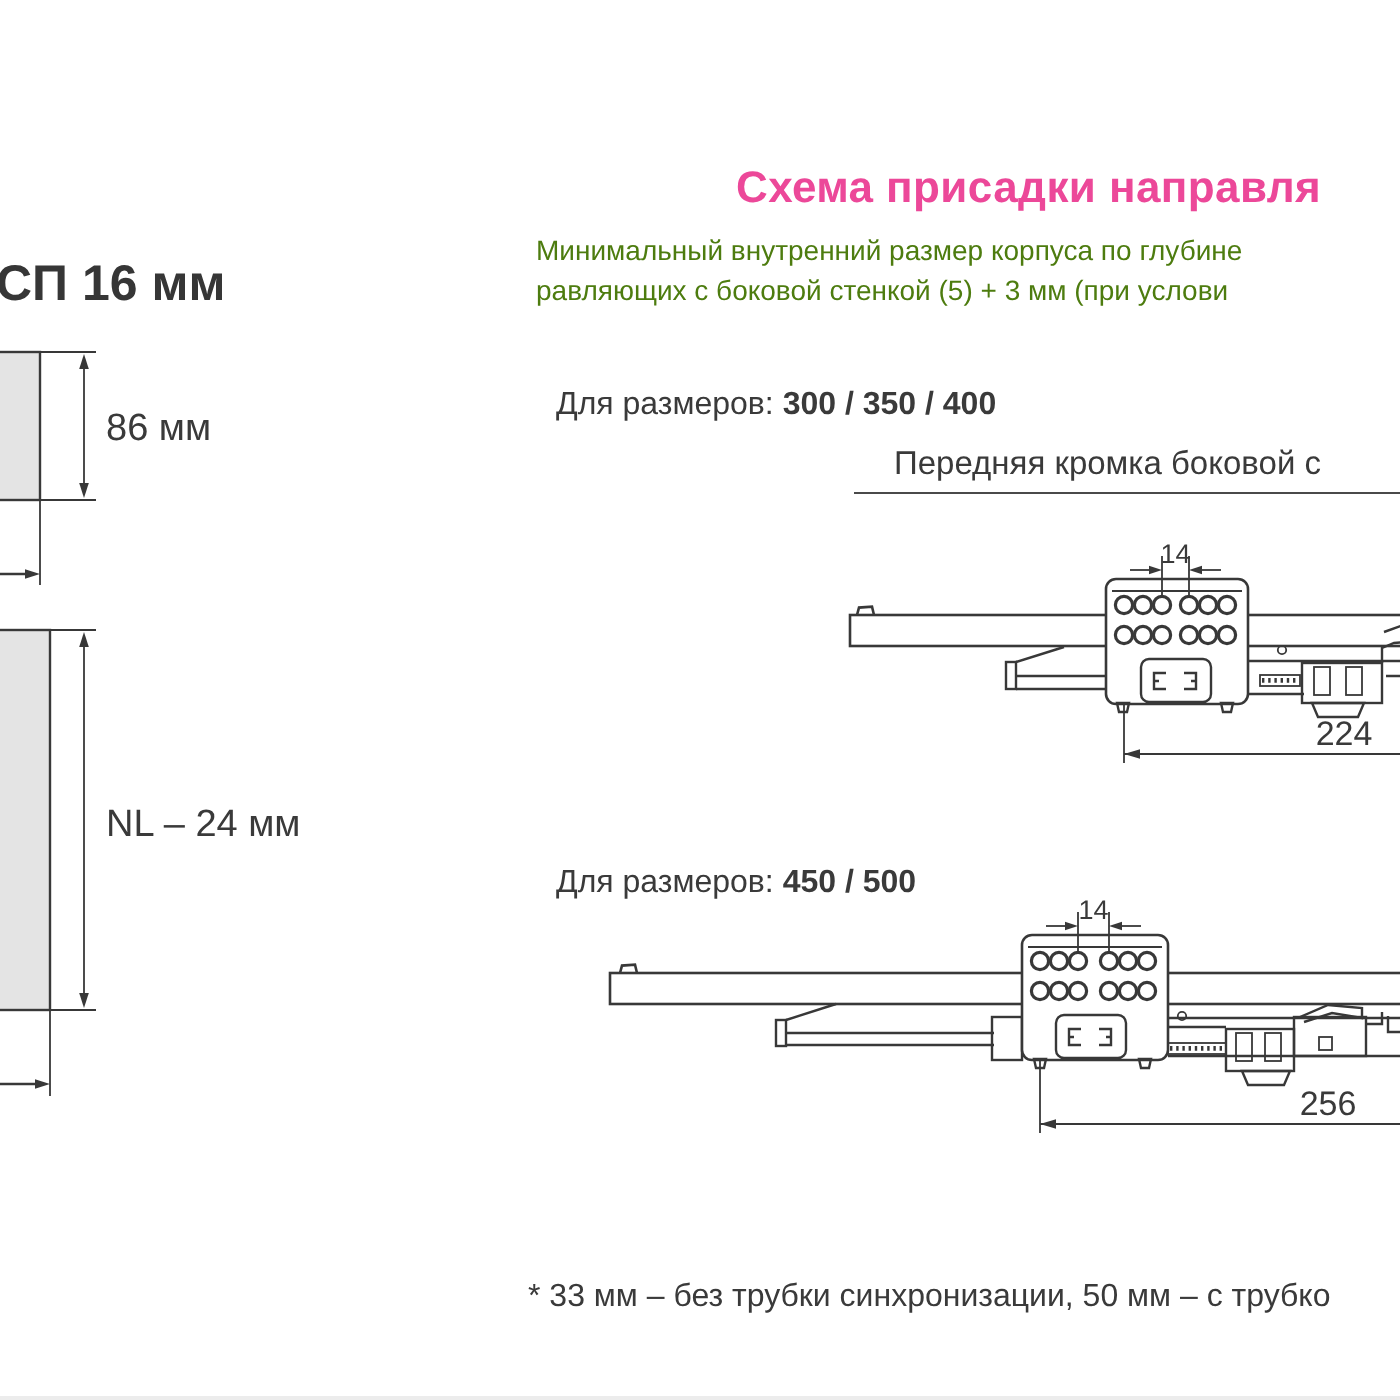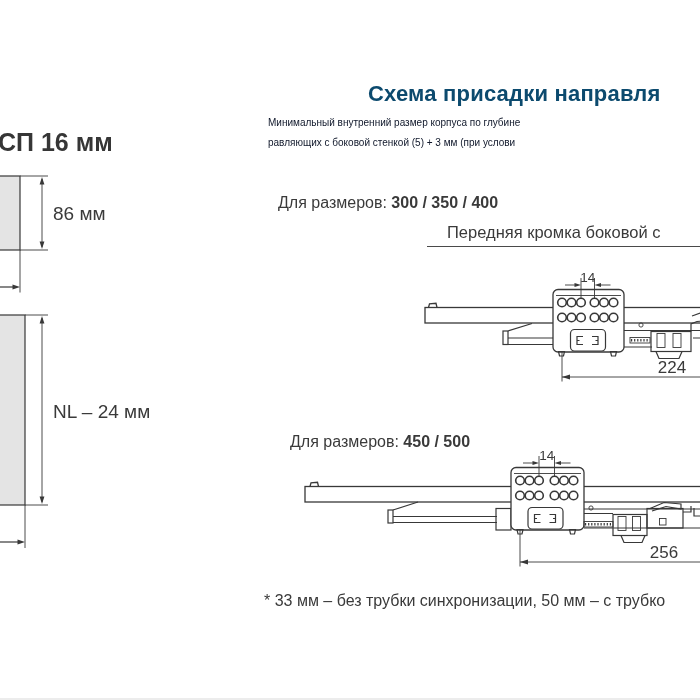--- a/index.html
+++ b/index.html
@@ -1,27 +1,27 @@
 <!DOCTYPE html>
 <html lang="ru"><head>
 <meta charset="utf-8">
 <style>
   html,body{margin:0;padding:0;}
   body{
     width:700px;height:700px;overflow:hidden;background:#ffffff;
     font-family:"Liberation Sans", sans-serif;color:#3a3a3a;position:relative;
   }
   .abs{position:absolute;white-space:nowrap;}
-  .title{font-size:22px;font-weight:bold;color:#0c4a6e;letter-spacing:.2px;}
-  .intro{font-size:10px;color:#0f172a;}
+  .title{font-size:22px;font-weight:bold;color:#ec4899;letter-spacing:.2px;}
+  .intro{font-size:14px;color:#4d7c0f;}
   .panel-label{font-size:25px;font-weight:bold;color:#363636;}
   .sizes{font-size:16px;}
   .sizes b{font-weight:bold;}
   .caption{font-size:16.5px;border-bottom:1.5px solid #4a4a4a;padding:0 0 4px 20px;}
-  .footnote{font-size:16px;}
+  .footnote{font-size:16px;margin-top:48px;}
   .bottom-rule{position:absolute;left:0;top:698px;width:700px;height:2px;background:#ececec;}
   svg{position:absolute;left:0;top:0;}
   .ln{fill:none;stroke:#383838;stroke-width:1.2px;}
   .thin{fill:none;stroke:#383838;stroke-width:0.9px;}
   .wfill{fill:#ffffff;stroke:#383838;stroke-width:1.3px;}
   .gray{fill:#e4e4e4;stroke:#383838;stroke-width:1.2px;}
   .hole{fill:#ffffff;stroke:#383838;stroke-width:1.6px;}
   .ah{fill:#383838;stroke:none;}
   .dim{font-size:17px;fill:#3a3a3a;}
   .dim-s{font-size:13.5px;fill:#3a3a3a;}
@@ -174,17 +174,17 @@
 
 <div class="abs intro" style="left:268px;top:117px;">Минимальный внутренний размер корпуса по глубине</div>
 <div class="abs intro" style="left:268px;top:137px;">равляющих с боковой стенкой (5) + 3 мм (при услови</div>
 
 <div class="abs panel-label" style="left:-2px;top:128px;">СП 16 мм</div>
 
 <div class="abs sizes" style="left:278px;top:194px;"><span>Для размеров: </span><b>300 / 350 / 400</b></div>
 
 <div class="abs caption" style="left:427px;top:223px;width:283px;">Передняя кромка боковой с</div>
 
-<div class="abs sizes" style="left:278px;top:433px;margin-left:12px;"><span>Для размеров: </span><b>450 / 500</b></div>
+<div class="abs sizes" style="left:278px;top:433px;"><span>Для размеров: </span><b>450 / 500</b></div>
 
 <div class="abs footnote" style="left:264px;top:592px;">* 33 мм – без трубки синхронизации, 50 мм – с трубко</div>
 
 <div class="bottom-rule"></div>
 
 </body></html>

